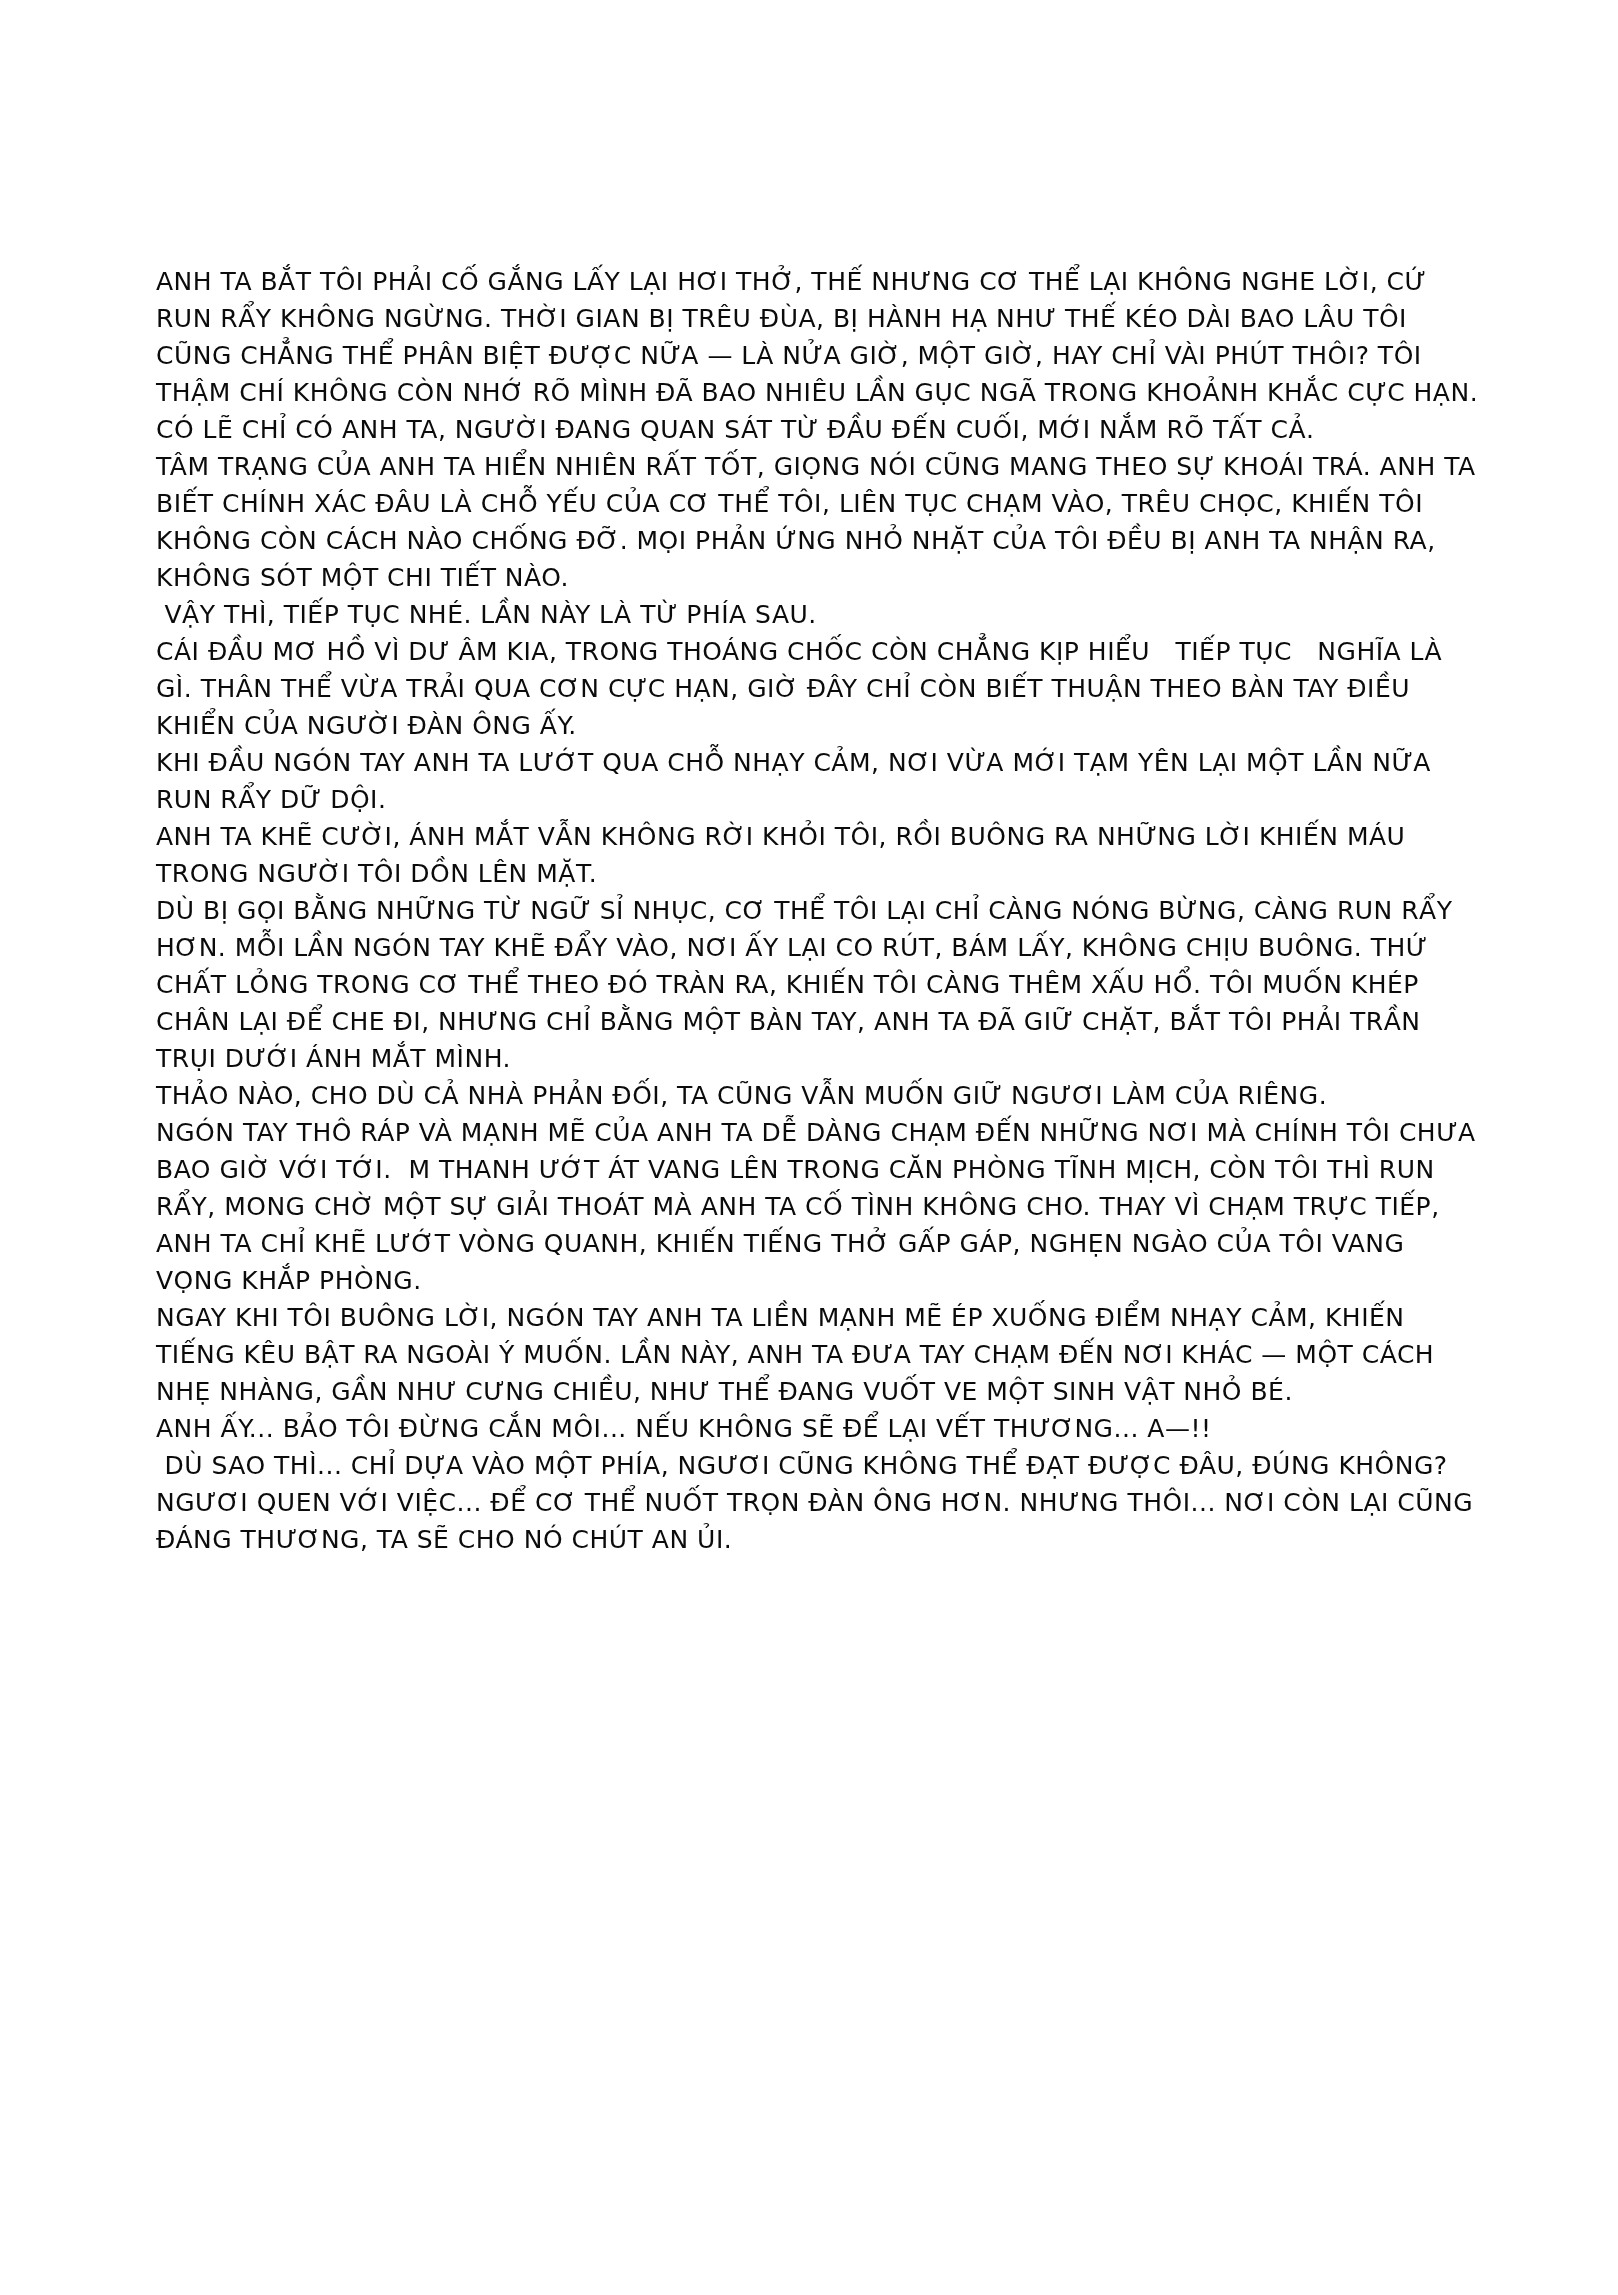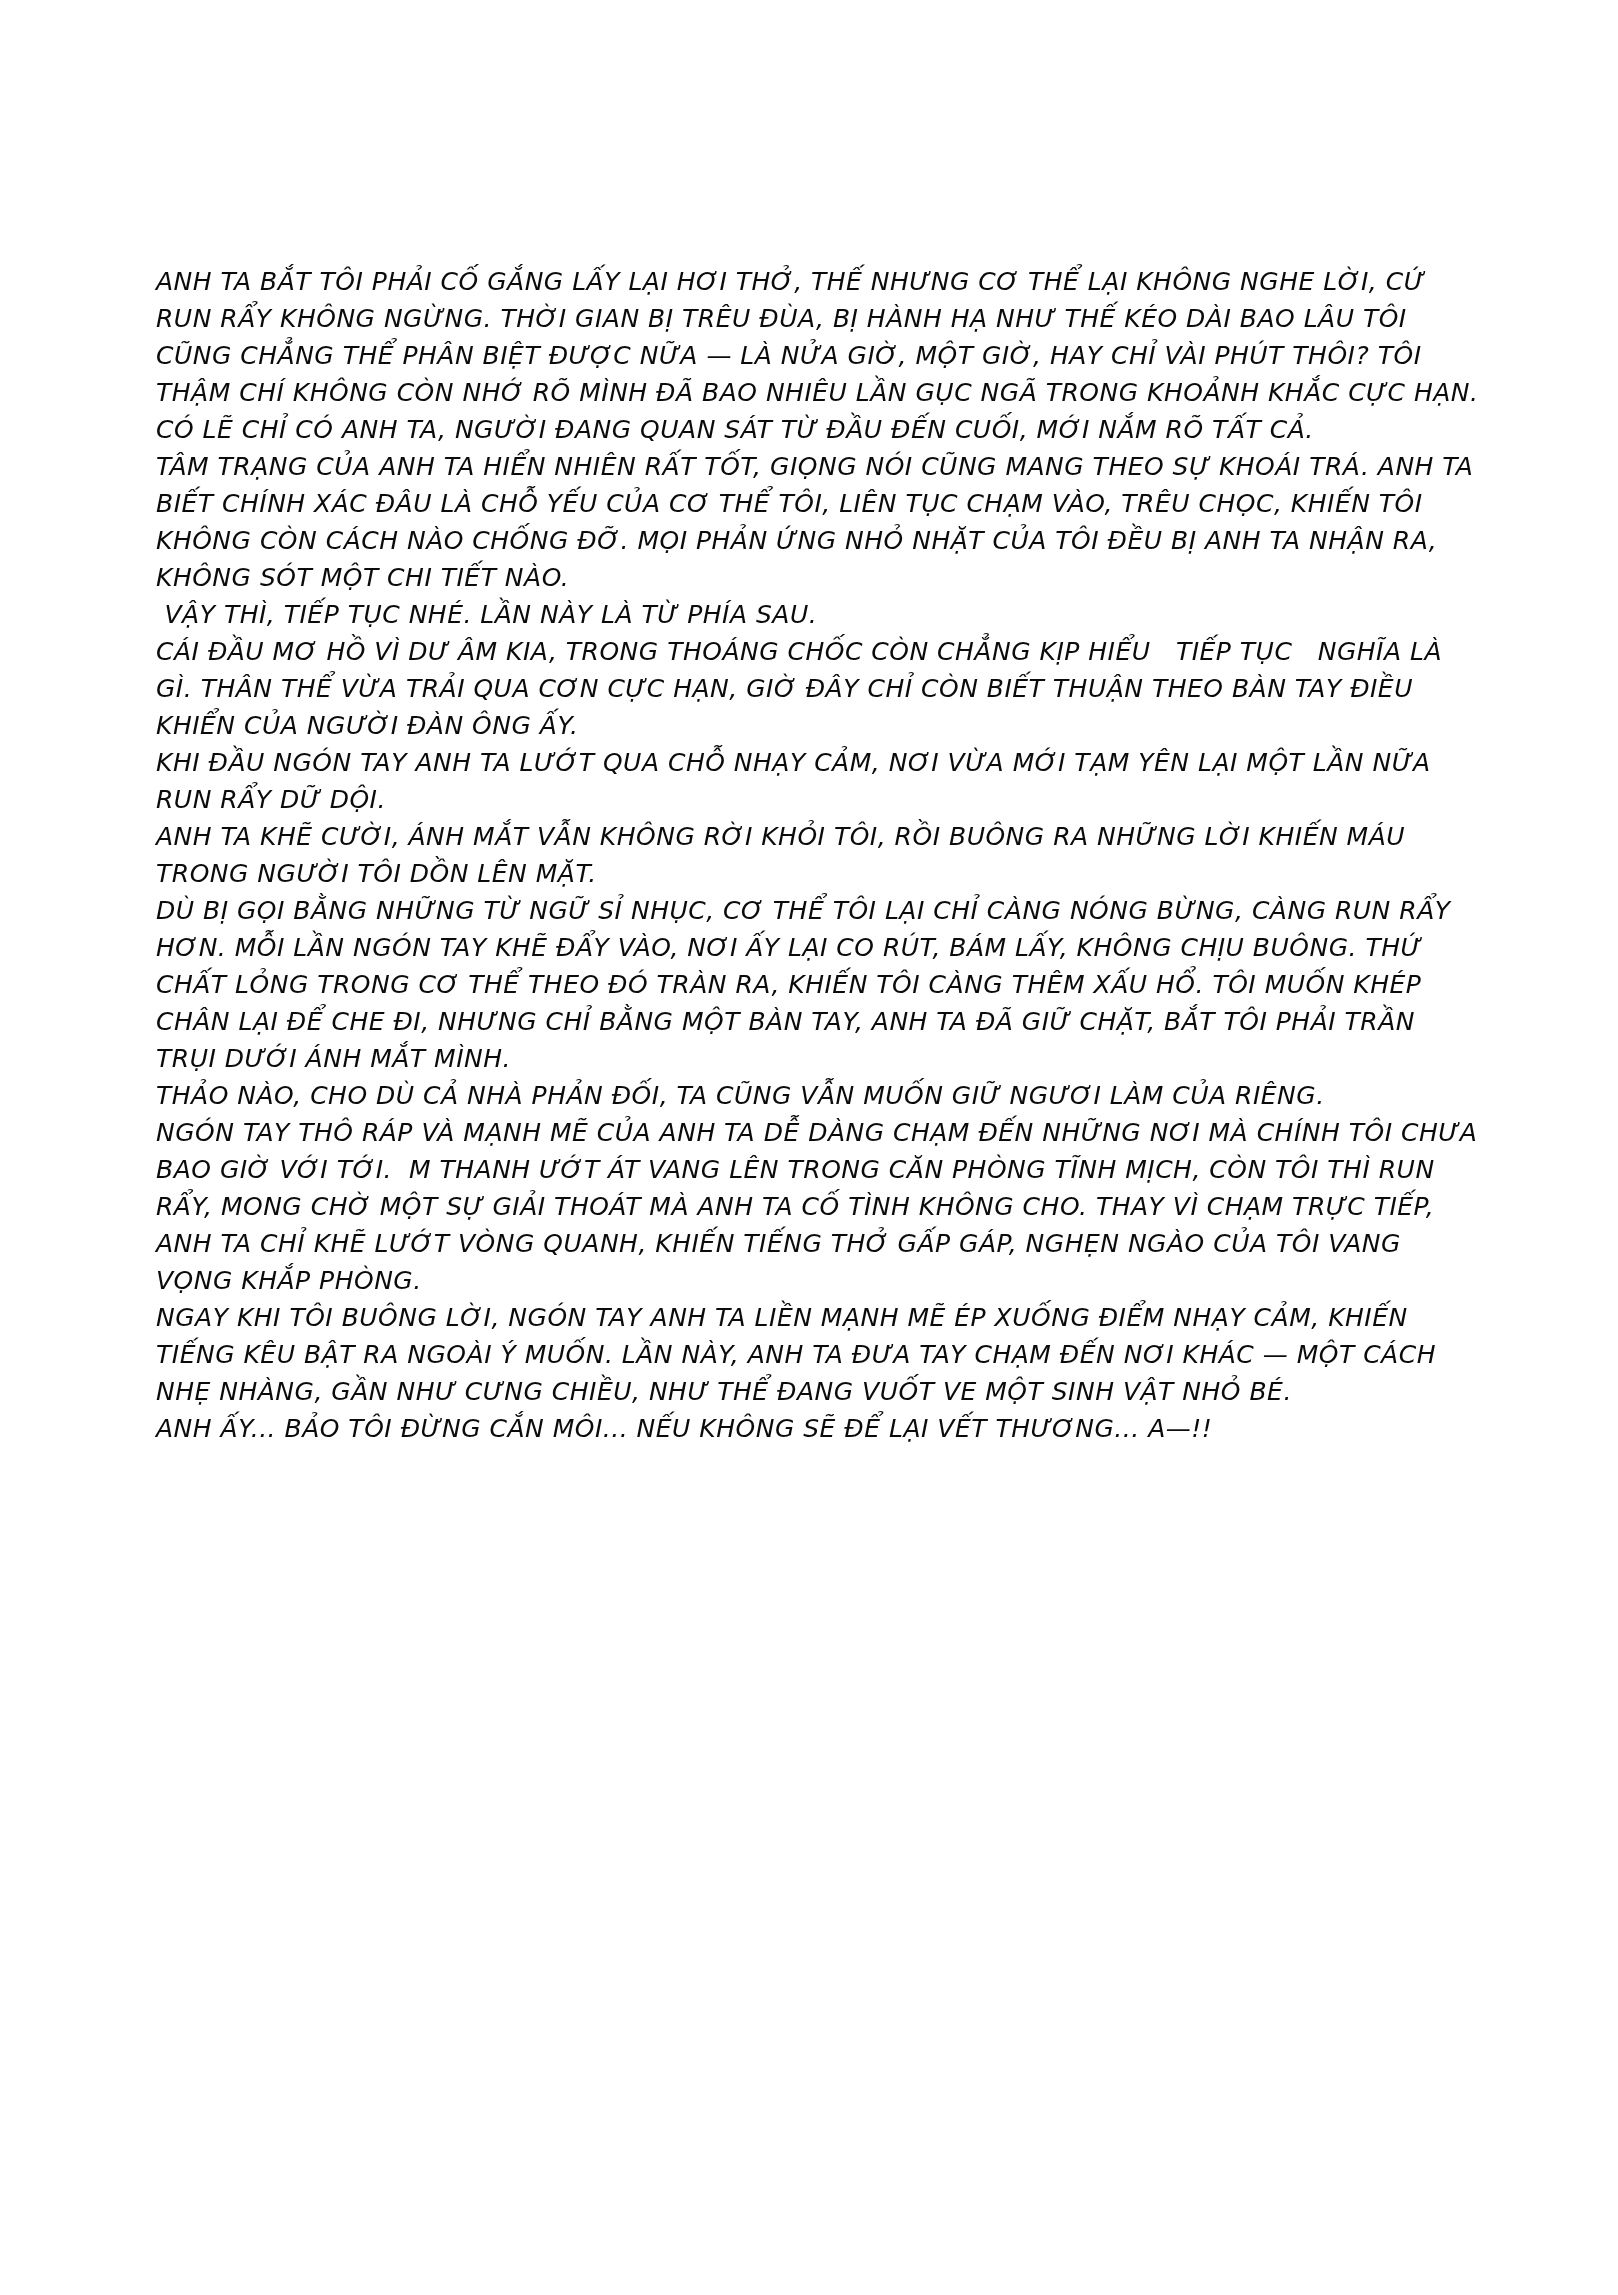--- a/index.html
+++ b/index.html
@@ -19,21 +19,20 @@
     left: 156px;
     top: 263px;
     width: 1323px;
     font-family: "DejaVu Sans", sans-serif;
     font-size: 25px;
     line-height: 37px;
     letter-spacing: 0.5px;
     color: #0b0b0b;
     text-transform: uppercase;
     font-weight: 400;
-    font-style: italic;
   }
   #text-block p {
     margin: 0;
     padding: 0;
     white-space: pre-wrap;
   }
 </style>
 </head>
 <body>
 
@@ -43,15 +42,16 @@
     <p>TÂM TRẠNG CỦA ANH TA HIỂN NHIÊN RẤT TỐT, GIỌNG NÓI CŨNG MANG THEO SỰ KHOÁI TRÁ. ANH TA BIẾT CHÍNH XÁC ĐÂU LÀ CHỖ YẾU CỦA CƠ THỂ TÔI, LIÊN TỤC CHẠM VÀO, TRÊU CHỌC, KHIẾN TÔI KHÔNG CÒN CÁCH NÀO CHỐNG ĐỠ. MỌI PHẢN ỨNG NHỎ NHẶT CỦA TÔI ĐỀU BỊ ANH TA NHẬN RA, KHÔNG SÓT MỘT CHI TIẾT NÀO.</p>
     <p> VẬY THÌ, TIẾP TỤC NHÉ. LẦN NÀY LÀ TỪ PHÍA SAU.</p>
     <p>CÁI ĐẦU MƠ HỒ VÌ DƯ ÂM KIA, TRONG THOÁNG CHỐC CÒN CHẲNG KỊP HIỂU   TIẾP TỤC   NGHĨA LÀ GÌ. THÂN THỂ VỪA TRẢI QUA CƠN CỰC HẠN, GIỜ ĐÂY CHỈ CÒN BIẾT THUẬN THEO BÀN TAY ĐIỀU KHIỂN CỦA NGƯỜI ĐÀN ÔNG ẤY.</p>
     <p>KHI ĐẦU NGÓN TAY ANH TA LƯỚT QUA CHỖ NHẠY CẢM, NƠI VỪA MỚI TẠM YÊN LẠI MỘT LẦN NỮA RUN RẨY DỮ DỘI.</p>
     <p>ANH TA KHẼ CƯỜI, ÁNH MẮT VẪN KHÔNG RỜI KHỎI TÔI, RỒI BUÔNG RA NHỮNG LỜI KHIẾN MÁU TRONG NGƯỜI TÔI DỒN LÊN MẶT.</p>
     <p>DÙ BỊ GỌI BẰNG NHỮNG TỪ NGỮ SỈ NHỤC, CƠ THỂ TÔI LẠI CHỈ CÀNG NÓNG BỪNG, CÀNG RUN RẨY HƠN. MỖI LẦN NGÓN TAY KHẼ ĐẨY VÀO, NƠI ẤY LẠI CO RÚT, BÁM LẤY, KHÔNG CHỊU BUÔNG. THỨ CHẤT LỎNG TRONG CƠ THỂ THEO ĐÓ TRÀN RA, KHIẾN TÔI CÀNG THÊM XẤU HỔ. TÔI MUỐN KHÉP CHÂN LẠI ĐỂ CHE ĐI, NHƯNG CHỈ BẰNG MỘT BÀN TAY, ANH TA ĐÃ GIỮ CHẶT, BẮT TÔI PHẢI TRẦN TRỤI DƯỚI ÁNH MẮT MÌNH.</p>
     <p>THẢO NÀO, CHO DÙ CẢ NHÀ PHẢN ĐỐI, TA CŨNG VẪN MUỐN GIỮ NGƯƠI LÀM CỦA RIÊNG.</p>
     <p>NGÓN TAY THÔ RÁP VÀ MẠNH MẼ CỦA ANH TA DỄ DÀNG CHẠM ĐẾN NHỮNG NƠI MÀ CHÍNH TÔI CHƯA BAO GIỜ VỚI TỚI.  M THANH ƯỚT ÁT VANG LÊN TRONG CĂN PHÒNG TĨNH MỊCH, CÒN TÔI THÌ RUN RẨY, MONG CHỜ MỘT SỰ GIẢI THOÁT MÀ ANH TA CỐ TÌNH KHÔNG CHO. THAY VÌ CHẠM TRỰC TIẾP, ANH TA CHỈ KHẼ LƯỚT VÒNG QUANH, KHIẾN TIẾNG THỞ GẤP GÁP, NGHẸN NGÀO CỦA TÔI VANG VỌNG KHẮP PHÒNG.</p>
     <p>NGAY KHI TÔI BUÔNG LỜI, NGÓN TAY ANH TA LIỀN MẠNH MẼ ÉP XUỐNG ĐIỂM NHẠY CẢM, KHIẾN TIẾNG KÊU BẬT RA NGOÀI Ý MUỐN. LẦN NÀY, ANH TA ĐƯA TAY CHẠM ĐẾN NƠI KHÁC — MỘT CÁCH NHẸ NHÀNG, GẦN NHƯ CƯNG CHIỀU, NHƯ THỂ ĐANG VUỐT VE MỘT SINH VẬT NHỎ BÉ.</p>
     <p>ANH ẤY... BẢO TÔI ĐỪNG CẮN MÔI... NẾU KHÔNG SẼ ĐỂ LẠI VẾT THƯƠNG... A—!!</p>
+    <p> DÙ SAO THÌ... CHỈ DỰA VÀO MỘT PHÍA, NGƯƠI CŨNG KHÔNG THỂ ĐẠT ĐƯỢC ĐÂU, ĐÚNG KHÔNG? NGƯƠI QUEN VỚI VIỆC... ĐỂ CƠ THỂ NUỐT TRỌN ĐÀN ÔNG HƠN. NHƯNG THÔI... NƠI CÒN LẠI CŨNG ĐÁNG THƯƠNG, TA SẼ CHO NÓ CHÚT AN ỦI.</p>
   </div>
 </div>
 
 
 </body></html>

